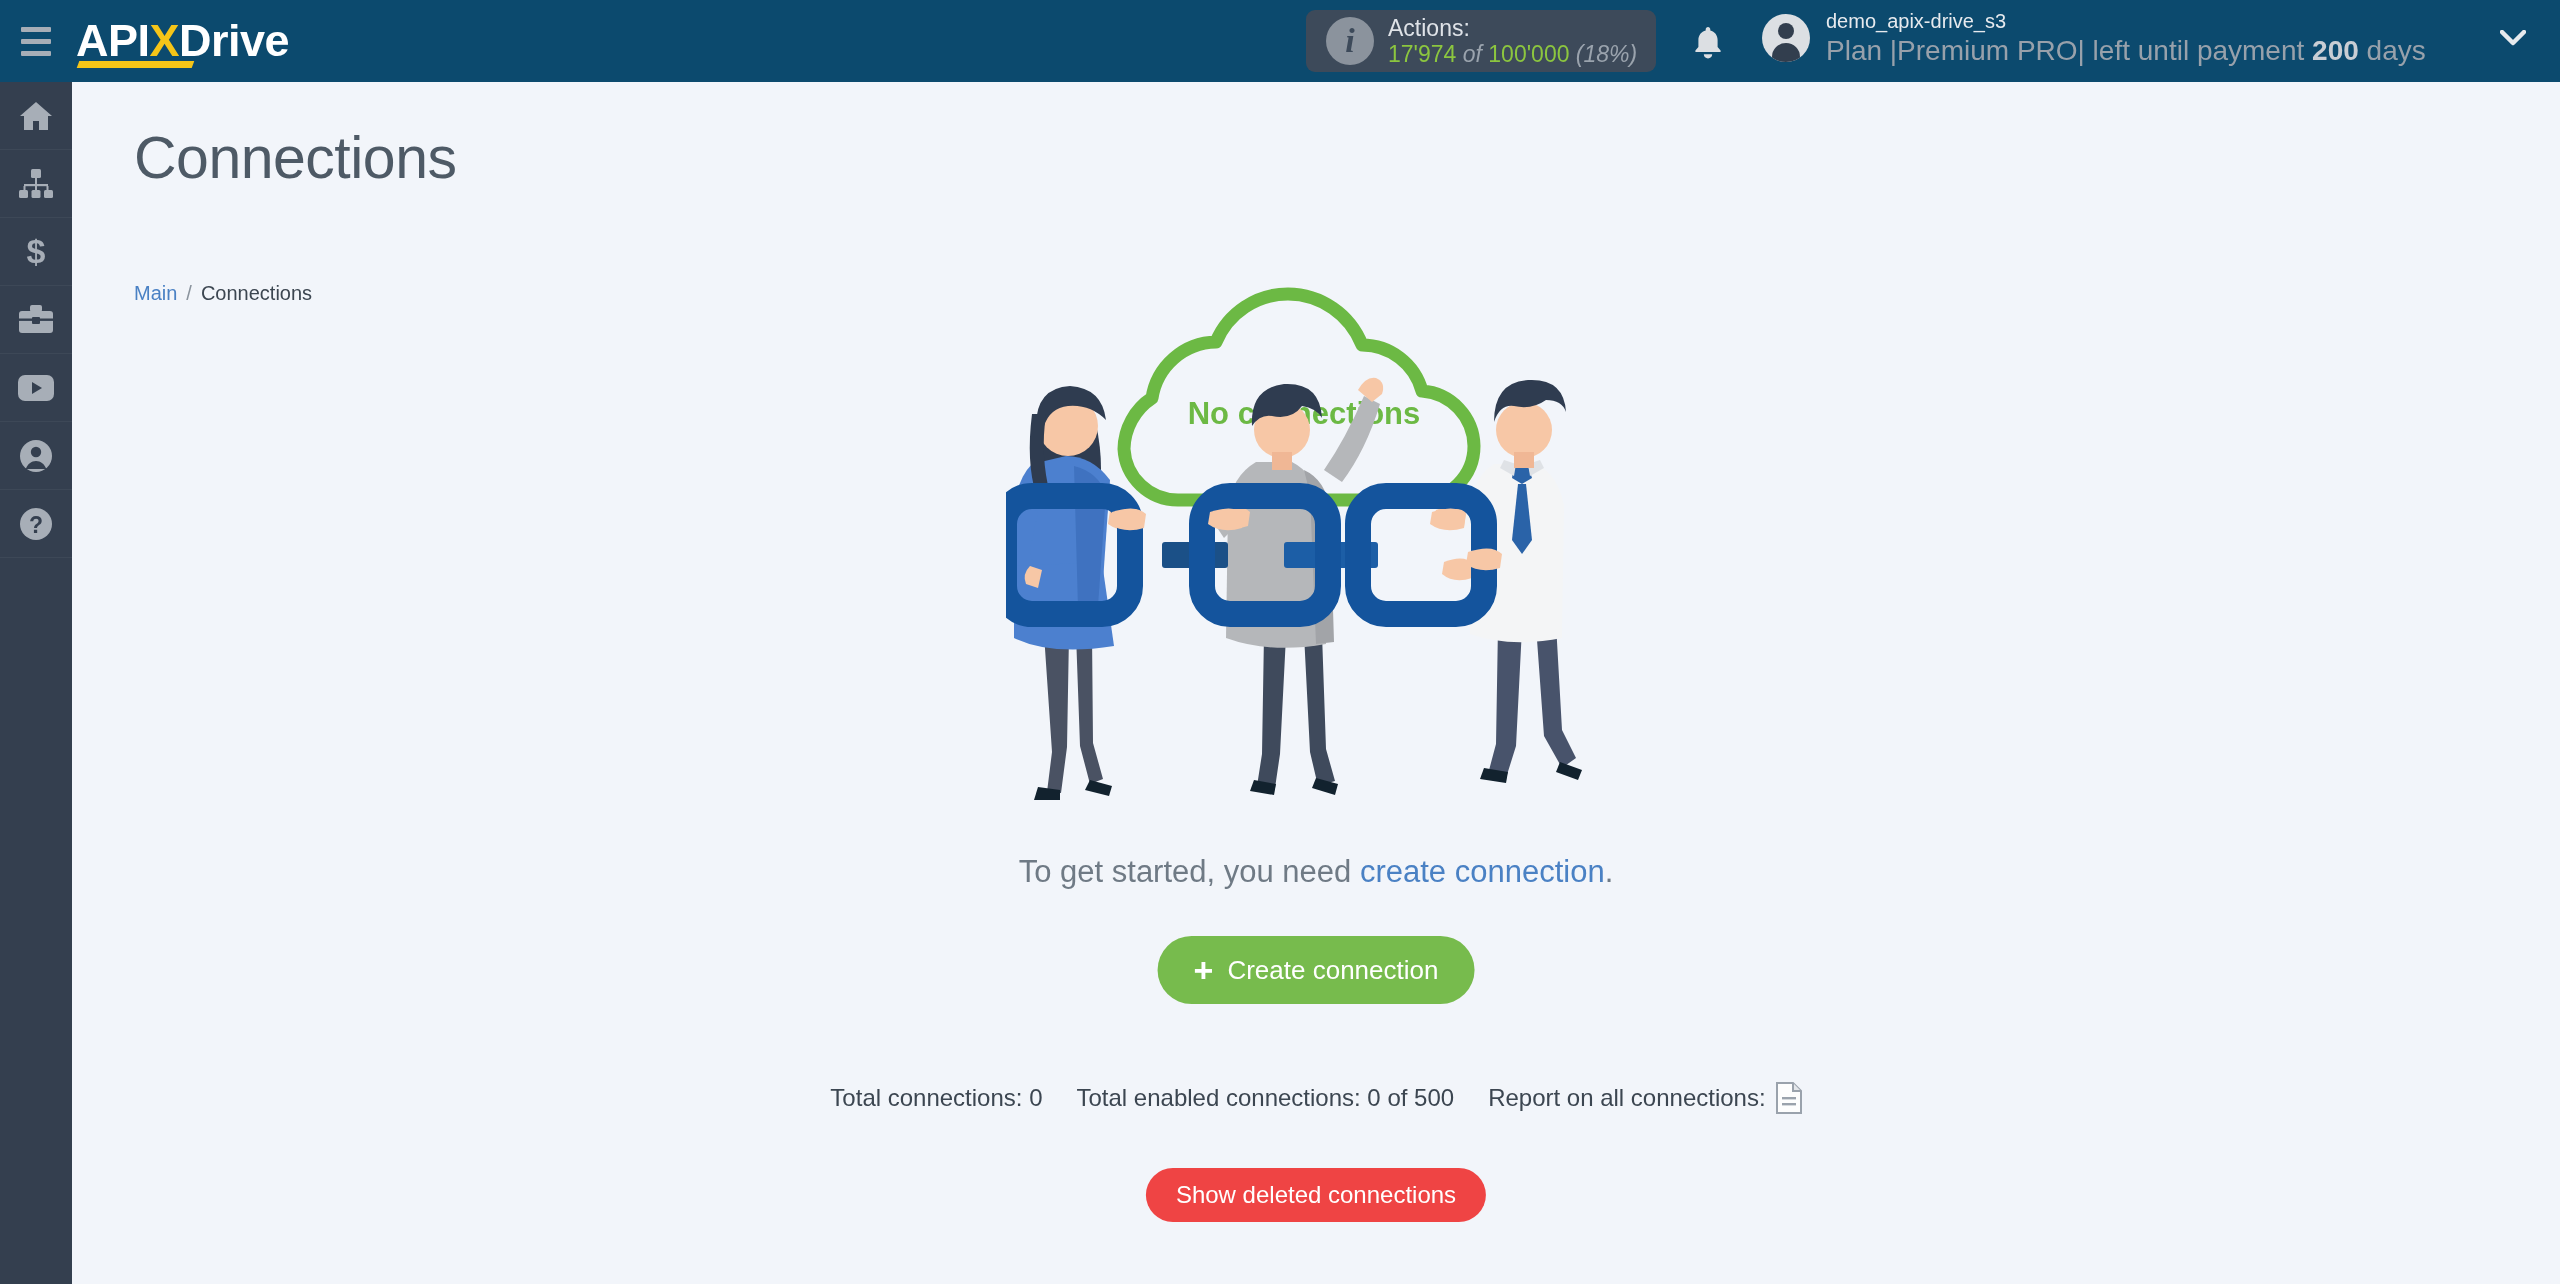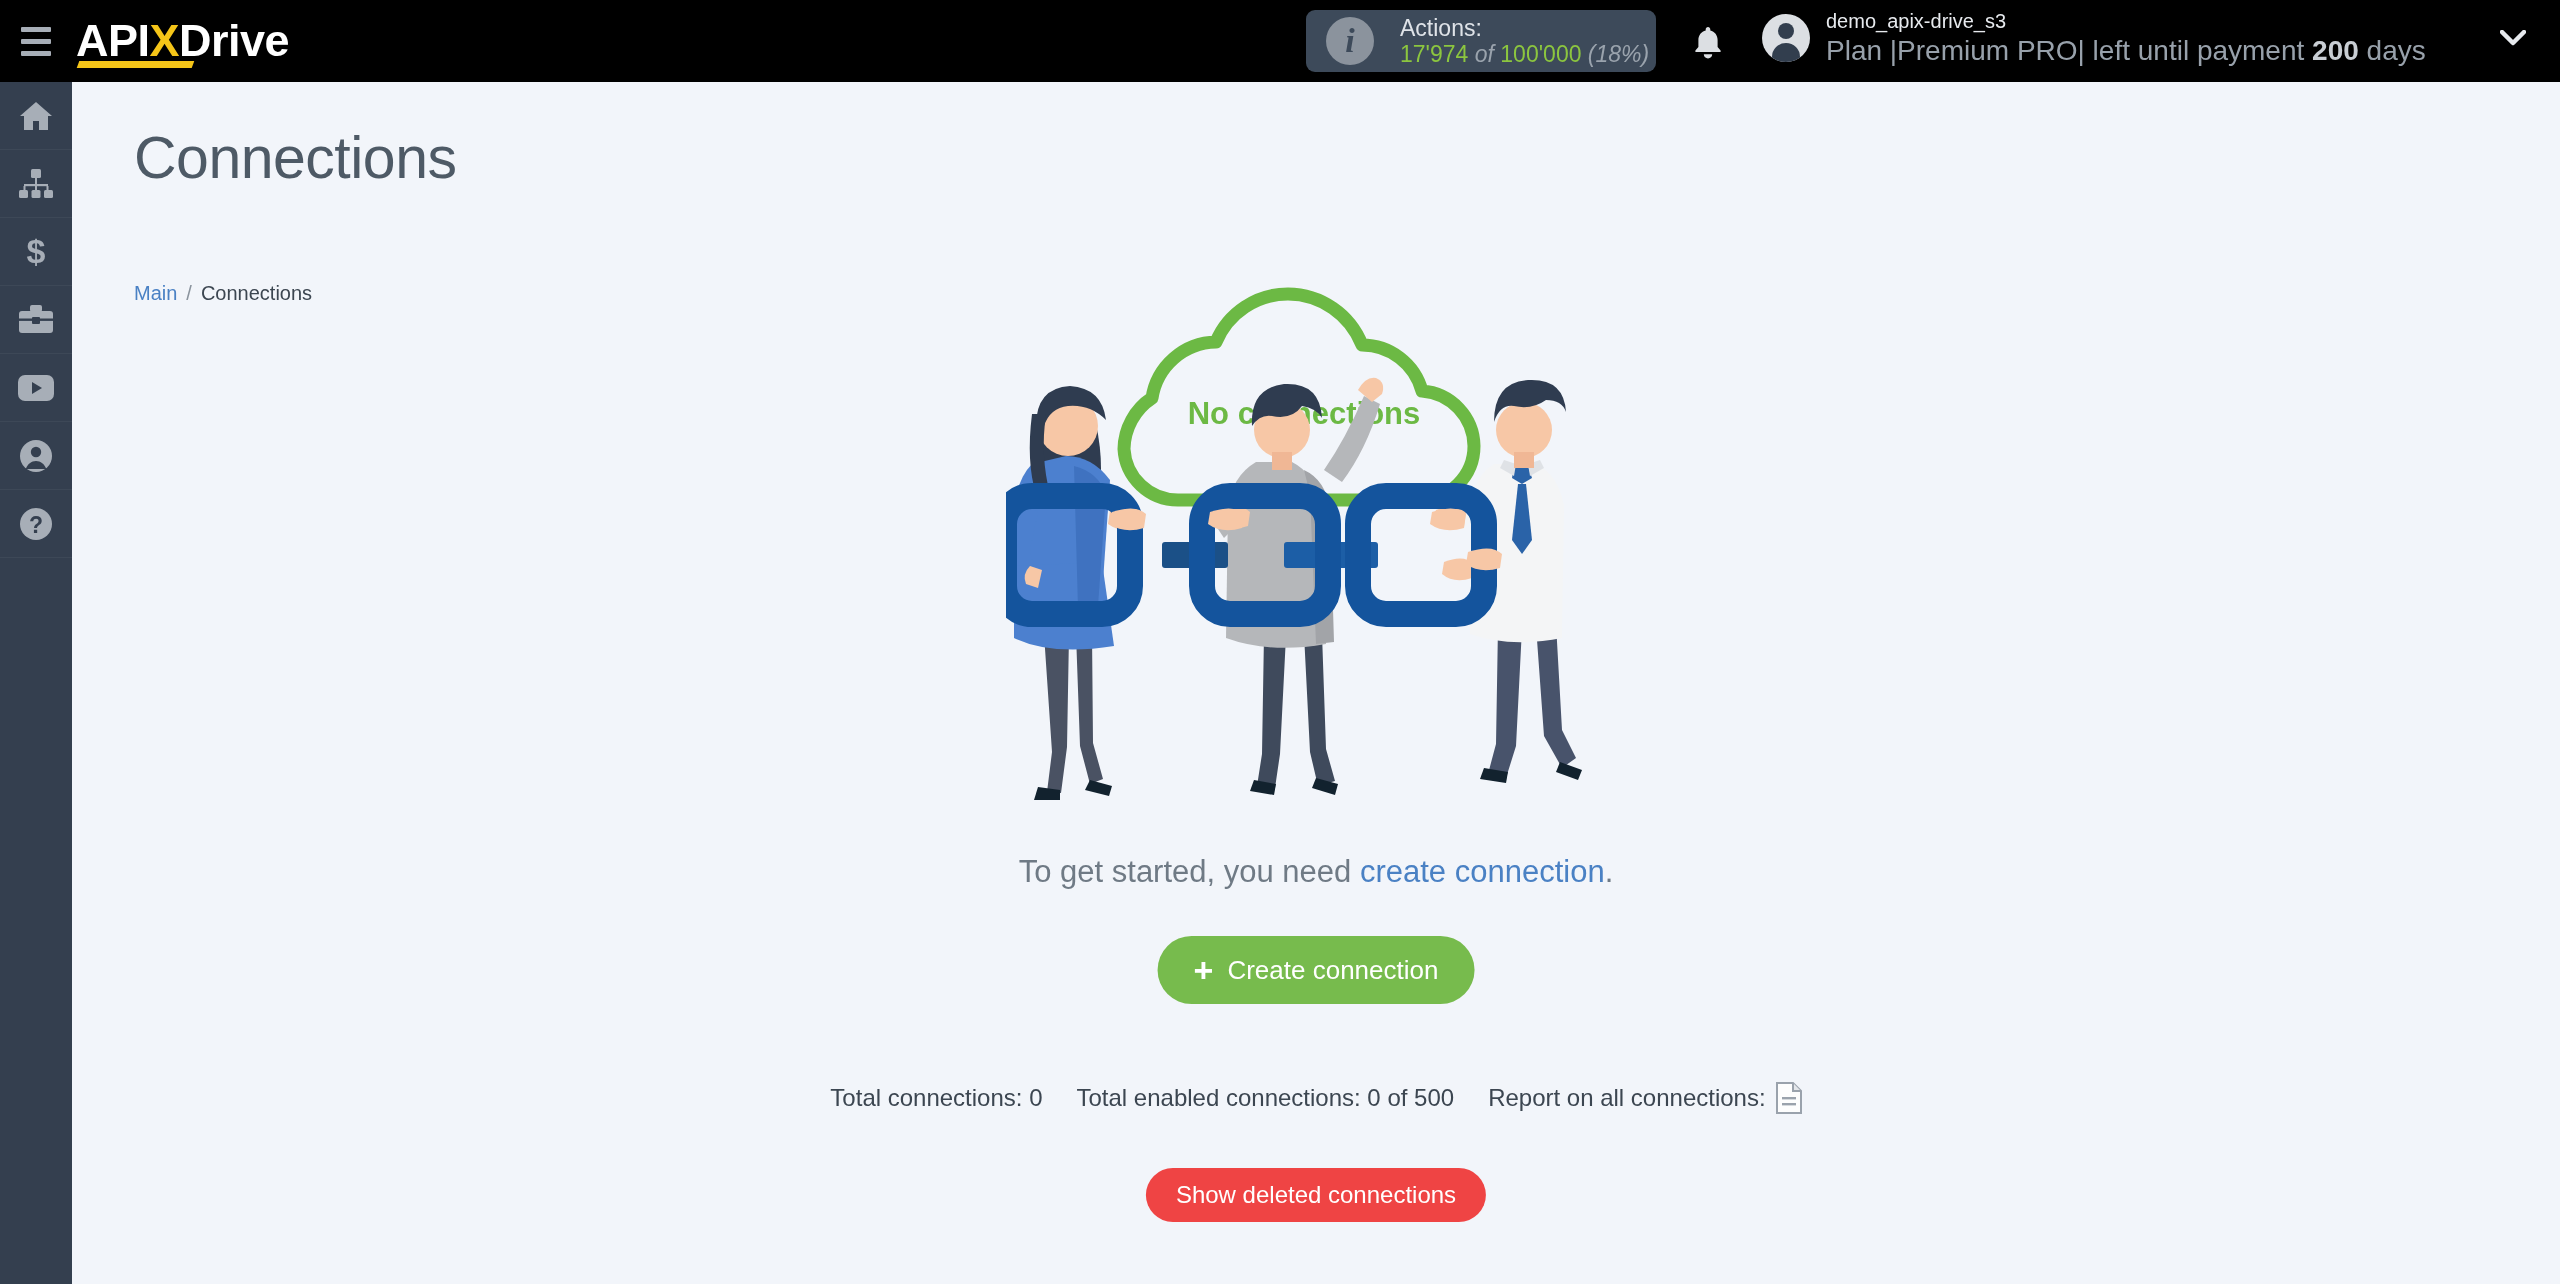--- a/index.html
+++ b/index.html
@@ -7,21 +7,21 @@
     width: 2560px; height: 1284px;
     background: #f2f5fa;
     font-family: "Liberation Sans", sans-serif;
     overflow: hidden;
   }
 
   
   #topbar {
     position: absolute; top: 0; left: 0;
     width: 2560px; height: 82px;
-    background: #000000;
+    background: #0c4a6e;
     display: flex; align-items: center;
     z-index: 20;
   }
   #hamburger {
     width: 72px; height: 82px;
     display: flex; flex-direction: column; align-items: center; justify-content: center;
     gap: 7px; cursor: pointer;
   }
   #hamburger span {
     display: block; width: 30px; height: 5px;
@@ -54,21 +54,21 @@
     display: flex; align-items: center; padding-left: 20px;
   }
   #actions-info-icon {
     width: 48px; height: 48px; border-radius: 50%;
     background: #8b939d; color: #3d4a5a;
     font-family: "Liberation Serif", serif;
     font-style: italic; font-weight: bold;
     font-size: 34px; line-height: 48px; text-align: center;
     flex: 0 0 auto;
   }
-  #actions-text { margin-left: 26px; line-height: 1.15; }
+  #actions-text { margin-left: 14px; line-height: 1.15; }
   #actions-label { font-size: 23px; color: #dfe3e8; display: block; }
   #actions-value { font-size: 23px; display: block; white-space: nowrap; }
   .av-green { color: #8cc63f; }
   .av-gray  { color: #9aa3ad; font-style: italic; }
 
   #bell-icon {
     position: absolute; left: 1690px; top: 24px;
     width: 36px; height: 36px; cursor: pointer;
   }
   #user-block {

